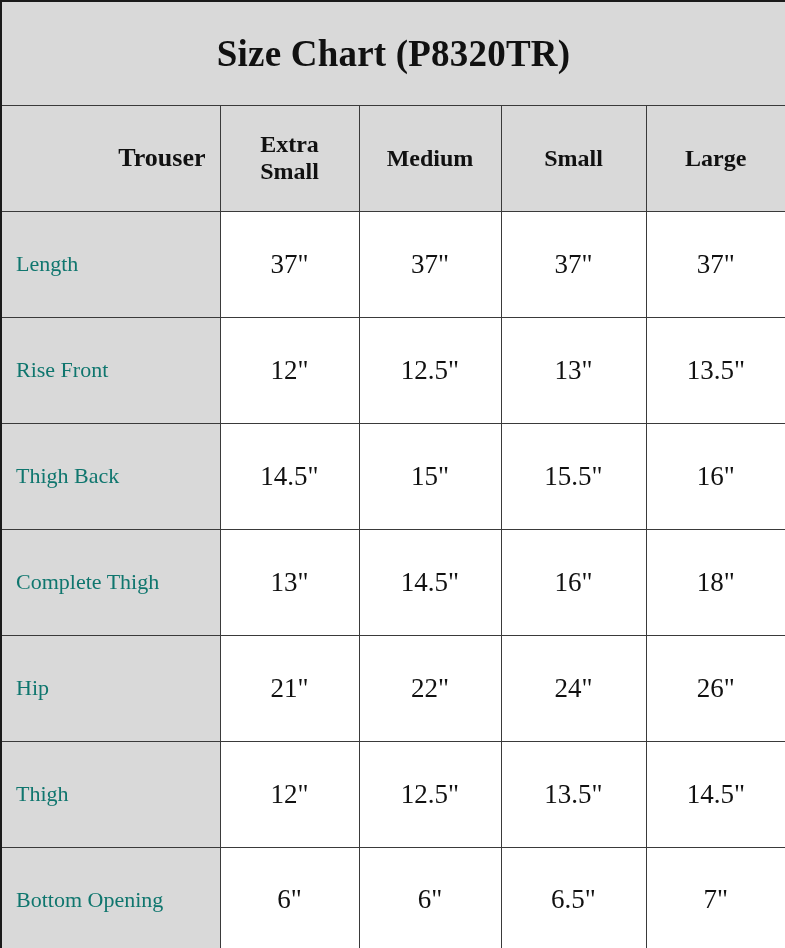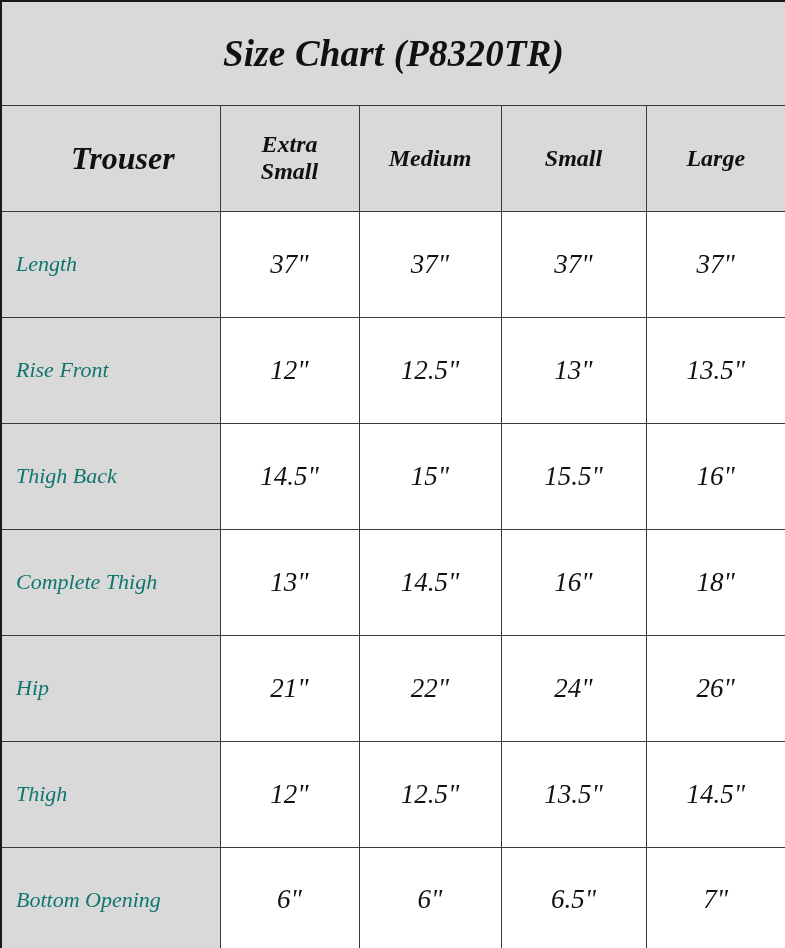--- a/index.html
+++ b/index.html
@@ -13,21 +13,20 @@
     font-family: "Liberation Serif", serif;
     -webkit-font-smoothing: antialiased;
   }
   .chart-wrap {
     width: 785px;
     height: 948px;
     box-sizing: border-box;
     background: #ffffff;
     display: flex;
     flex-direction: column;
-    font-style: italic;
   }
   table.size-chart {
     border-collapse: collapse;
     table-layout: fixed;
     width: 785px;
     height: 948px;
     border: 2px solid #1a1a1a;
     box-sizing: border-box;
   }
   table.size-chart td,
@@ -48,22 +47,22 @@
     height: 104px;
     padding: 0;
   }
   
   .header-row th {
     background: #d9d9d9;
     height: 106px;
     color: #111111;
   }
   .header-row th.row-head {
-    text-align: center;
-    font-size: 32px;
+    text-align: right;
+    font-size: 26px;
     font-weight: bold;
     padding-left: 38px;
   }
   .header-row th.size-head {
     text-align: center;
     font-size: 24px;
     font-weight: bold;
   }
   
   tbody tr {

